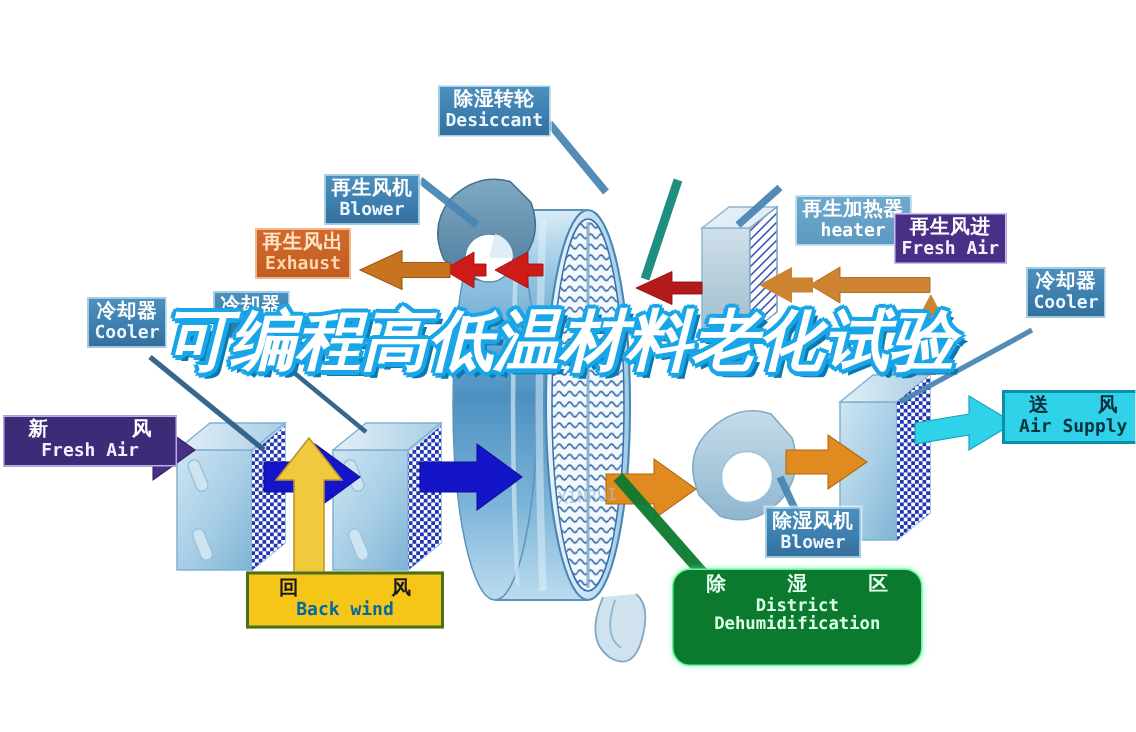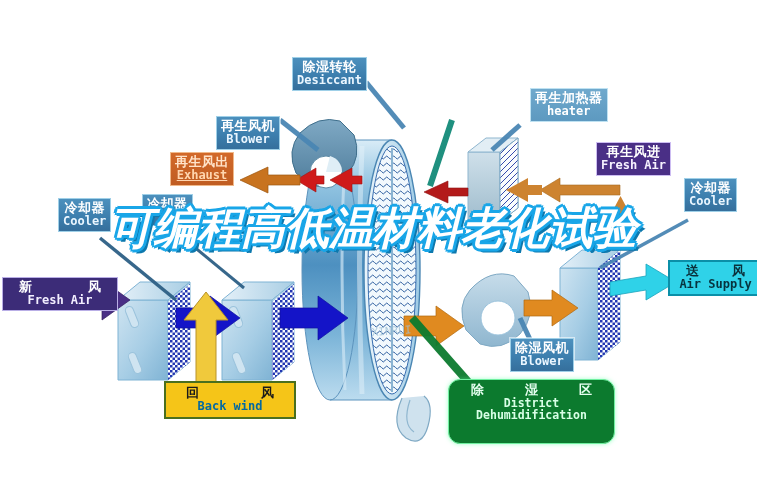--- a/index.html
+++ b/index.html
@@ -56,30 +56,31 @@
     color: #ffffff;
     box-shadow: 0 0 0 1px rgba(255,255,255,0.55);
   }
   .cal-blue .en { color: #eaf6ff; }
 
   
   .cal-lightblue {
     background: linear-gradient(180deg,#6fa9cd 0%, #5d99c0 100%);
     border: 1px solid #bfe2f2;
     color: #ffffff;
+    margin-top: 42px;
   }
 
   
   .cal-orange {
     background: linear-gradient(180deg,#d2692a 0%, #c05d22 100%);
     border: 1px solid #f0b98a;
     color: #ffe9d6;
   }
   .cal-orange .cn { color:#ffe3c9; }
-  .cal-orange .en { color:#ffd5ae;text-decoration:underline; }
+  .cal-orange .en { color:#ffd5ae; }
 
   
   .cal-teal {
     background: #138a78;
     border: 1px solid #7fe0d0;
     color: #d6fff7;
   }
   .cal-teal .cn { color:#eafffb; font-size: 13px;}
   .cal-teal .en { color:#d0fff5; font-size: 11.5px; }
 

